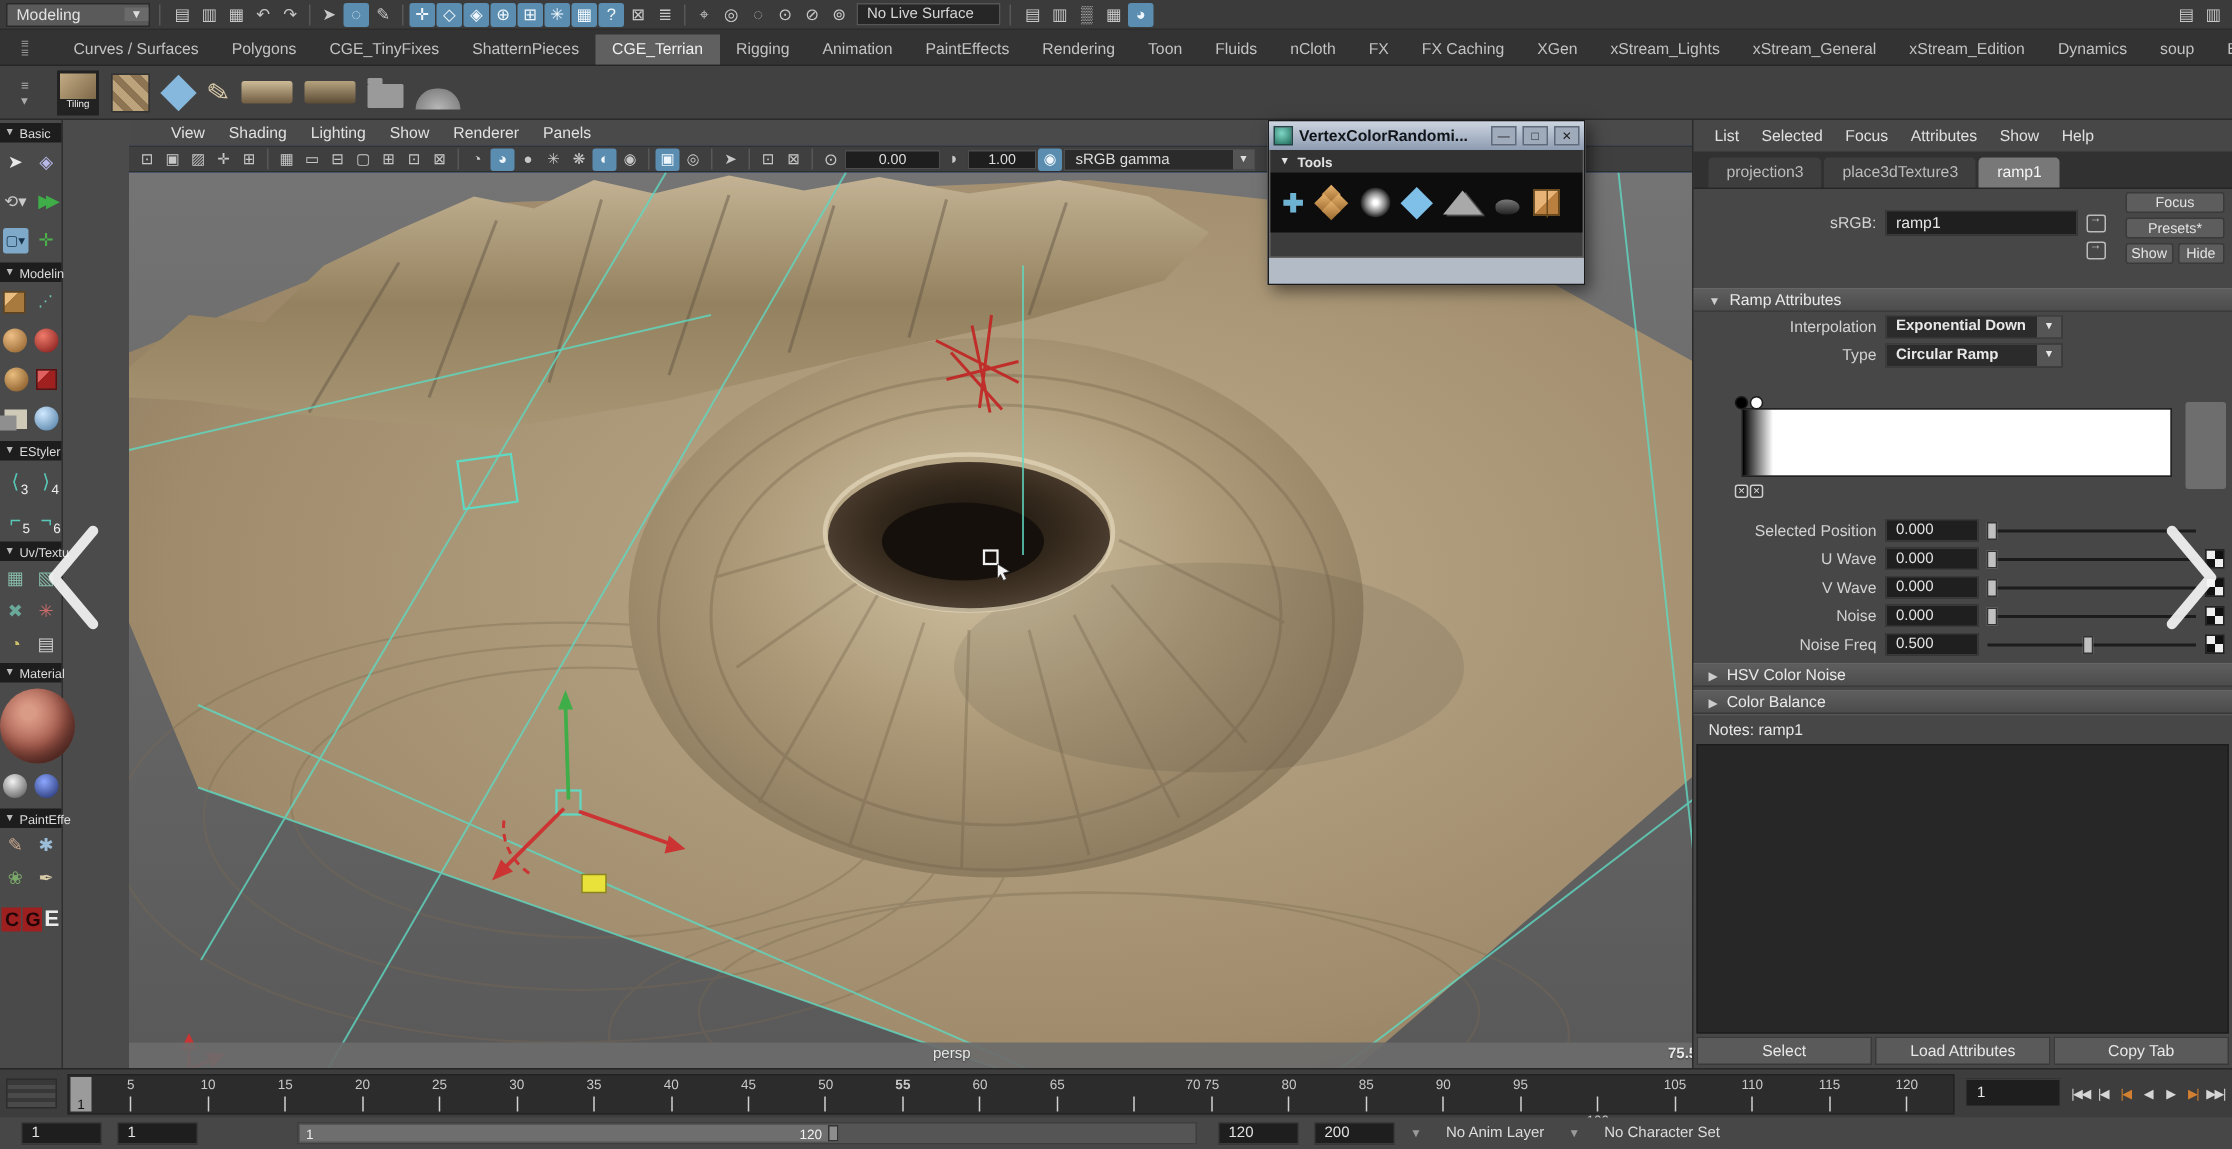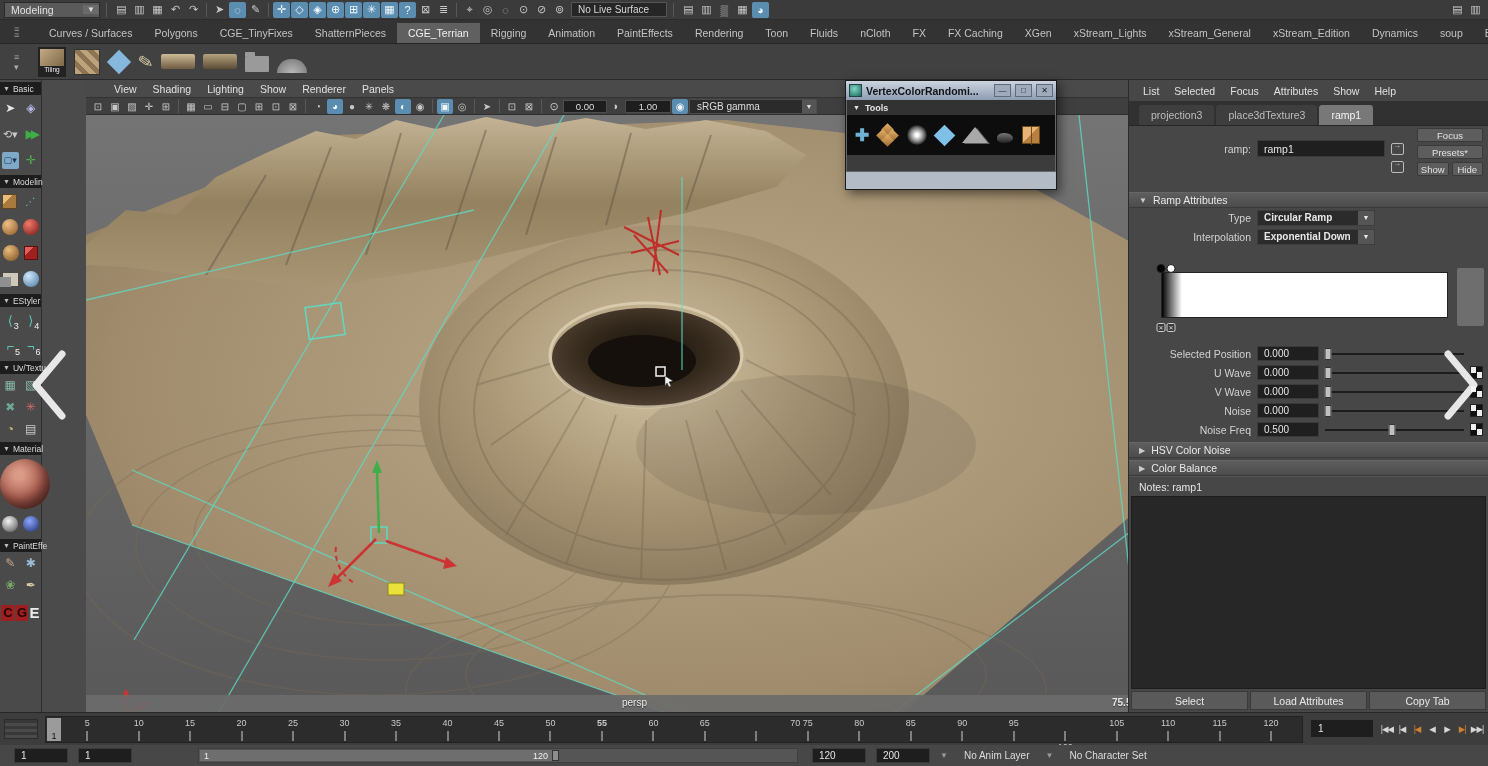--- a/index.html
+++ b/index.html
@@ -400,21 +400,21 @@
           <span class="tbi hl">▣</span>
           <span class="tbi">◎</span>
           <i class="sep"></i>
           <span class="tbi">➤</span>
           <i class="sep"></i>
           <span class="tbi">⊡</span>
           <span class="tbi">⊠</span>
           <i class="sep"></i>
         </div>
       <span class="tbi" style="font-size:11px">⊙</span>
-      <div class="vfield" style="width:44px">
+      <div class="vfield" style="width:64px">
           <span>0.00</span>
         </div>
       <span class="tbi" style="font-size:11px">◗</span>
       <div class="vfield" style="width:46px">
           <span>1.00</span>
         </div>
       <span class="tbi hl">◉</span>
       <div class="vdd" style="width:128px">
         <span>sRGB gamma</span>
           <span class="car">▼</span>
@@ -565,21 +565,21 @@
         <span class="menu-item">Help</span>
       </div>
     <div class="ae-tabs">
         <span class="ae-tab">projection3</span>
         <span class="ae-tab">place3dTexture3</span>
         <span class="ae-tab active">ramp1</span>
       </div>
 
     <div class="ae-noderow">
       <div class="ae-lblfield">
-        <span class="ae-lbl">ramp:</span>
+        <span class="ae-lbl">sRGB:</span>
         <div class="ae-field">
             <span>ramp1</span>
           </div>
         <span class="conn-ic"></span>
       </div>
       <div class="ae-lblfield" style="margin-top:4px">
         <span class="ae-lbl"></span>
           <span style="width:128px"></span>
         <span class="conn-ic"></span>
       </div>
@@ -593,30 +593,30 @@
       </div>
     </div>
 
 
     <div class="ae-sec">
       <span class="tri">▼</span>
       <span>Ramp Attributes</span>
     </div>
 
     <div class="dd-row">
+      <span class="ae-lbl">Interpolation</span>
+      <div class="ae-dd">
+        <span>Exponential Down</span>
+          <span class="car">▼</span>
+      </div>
+    </div>
+    <div class="dd-row">
       <span class="ae-lbl">Type</span>
       <div class="ae-dd">
         <span>Circular Ramp</span>
-          <span class="car">▼</span>
-      </div>
-    </div>
-    <div class="dd-row">
-      <span class="ae-lbl">Interpolation</span>
-      <div class="ae-dd">
-        <span>Exponential Down</span>
           <span class="car">▼</span>
       </div>
     </div>
 
     <div class="rampwrap">
       <div class="rampbar"></div>
       <div id="ramp-stops"></div>
       <div class="rampchip"></div>
     <div class="rstop-top" style="left: 32px; background: rgb(0, 0, 0);"></div>
         <div class="rstop-del" style="left: 32px;">✕</div>

